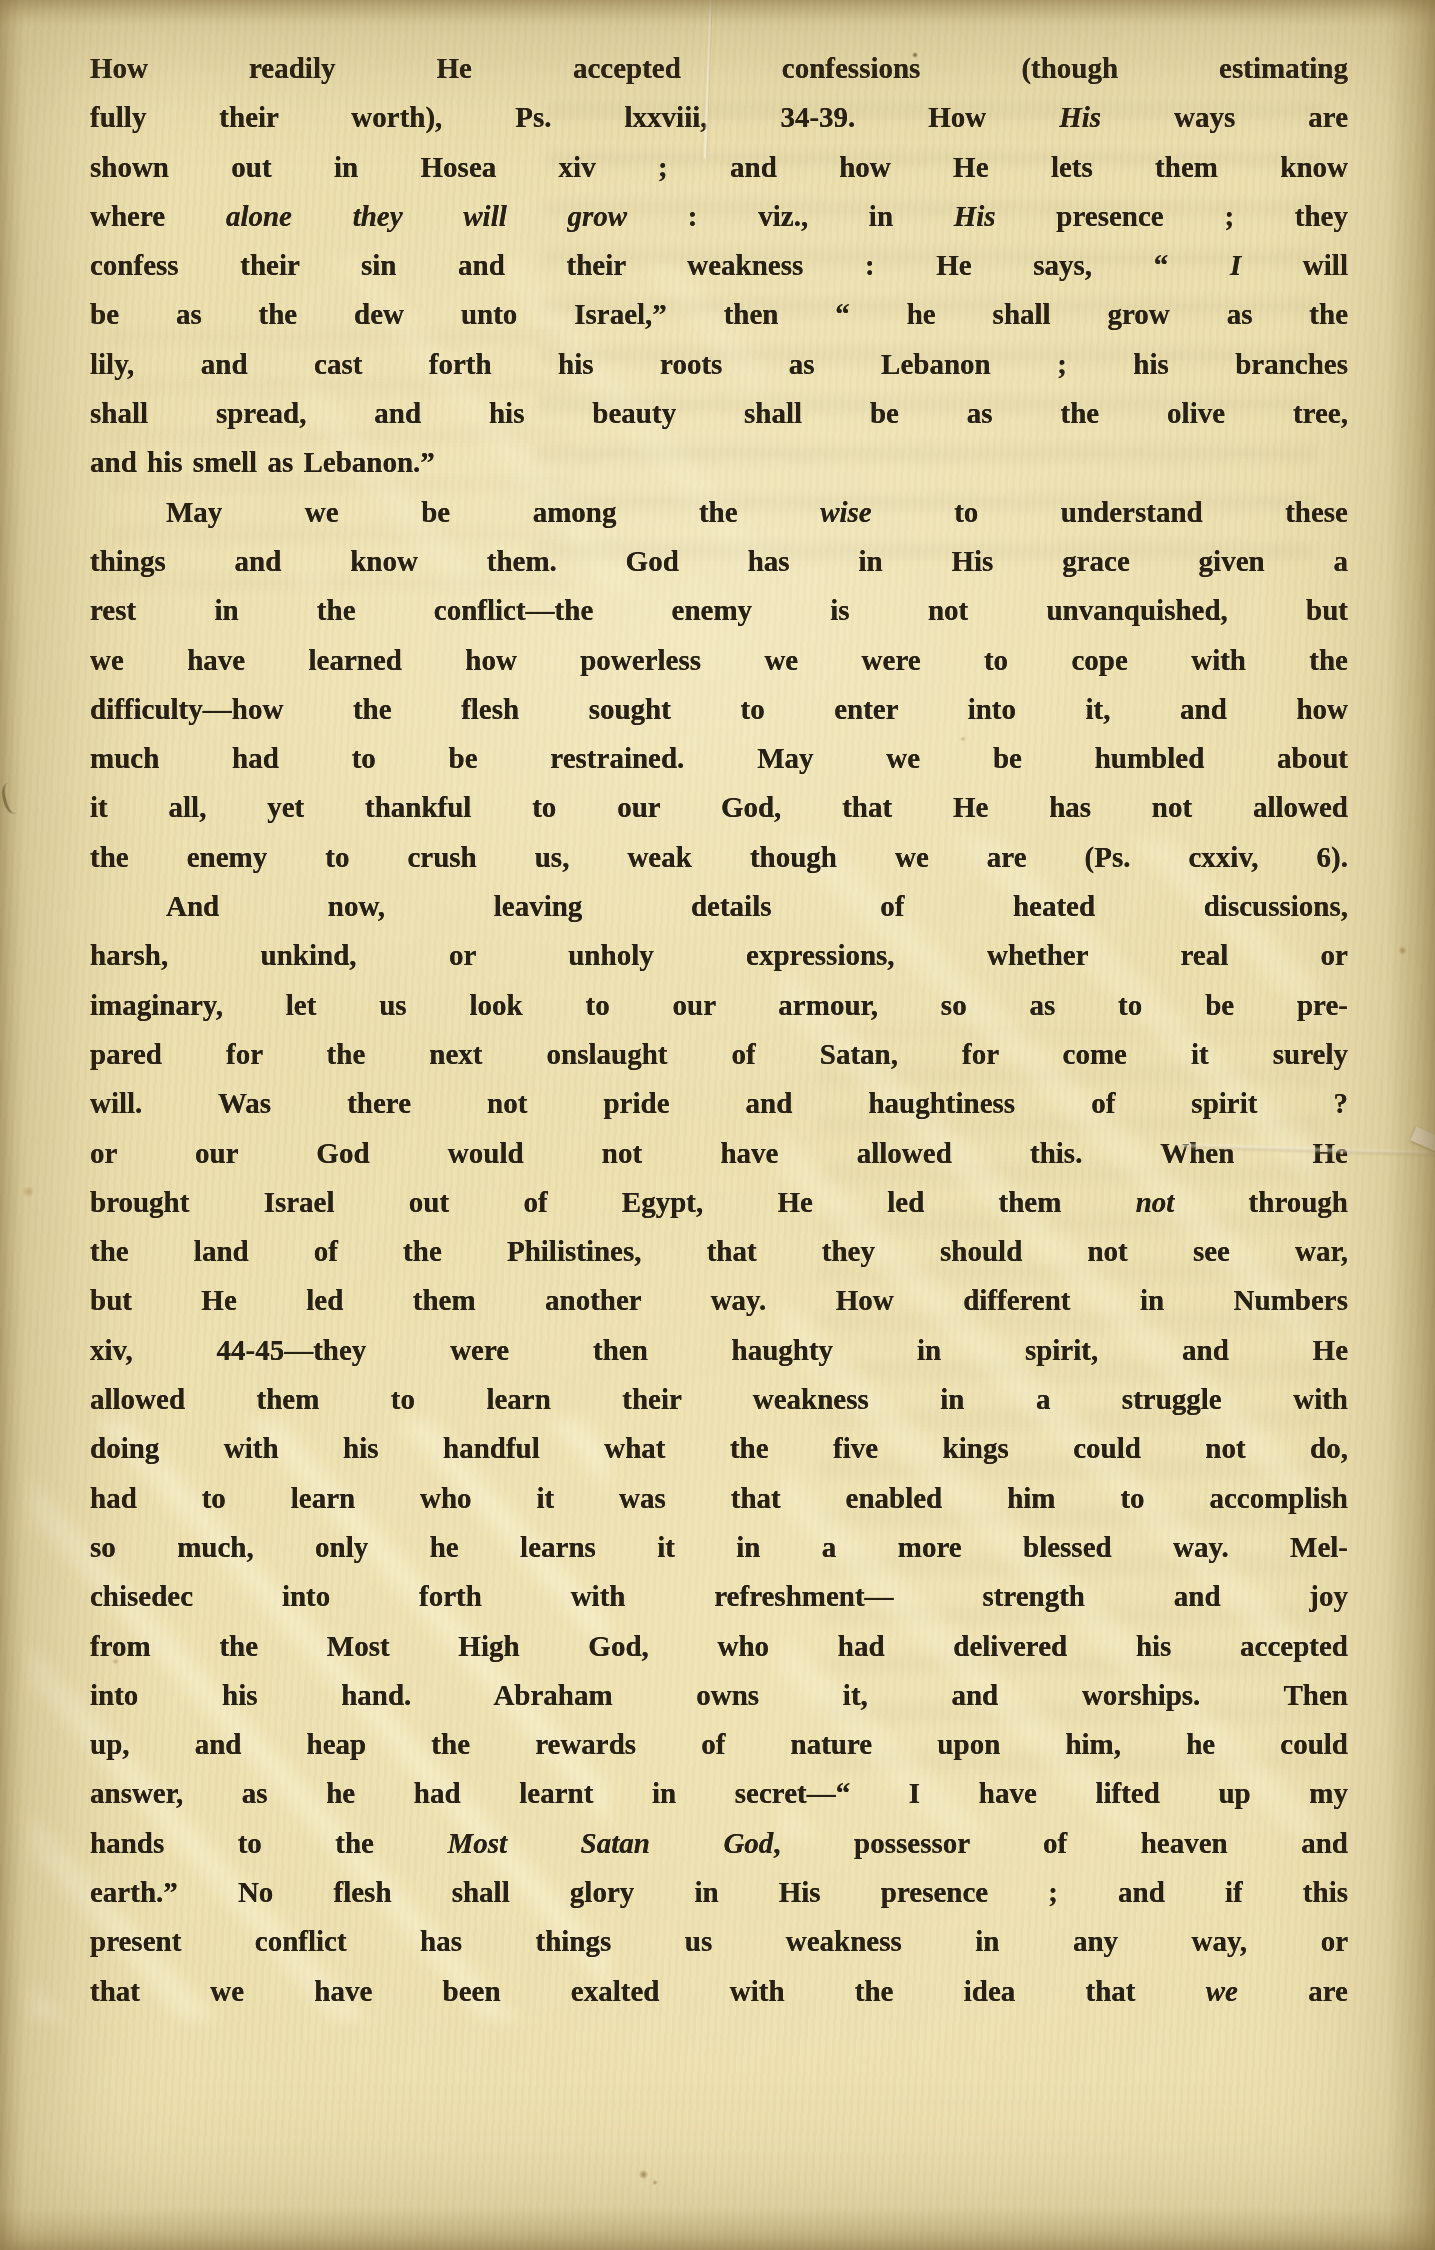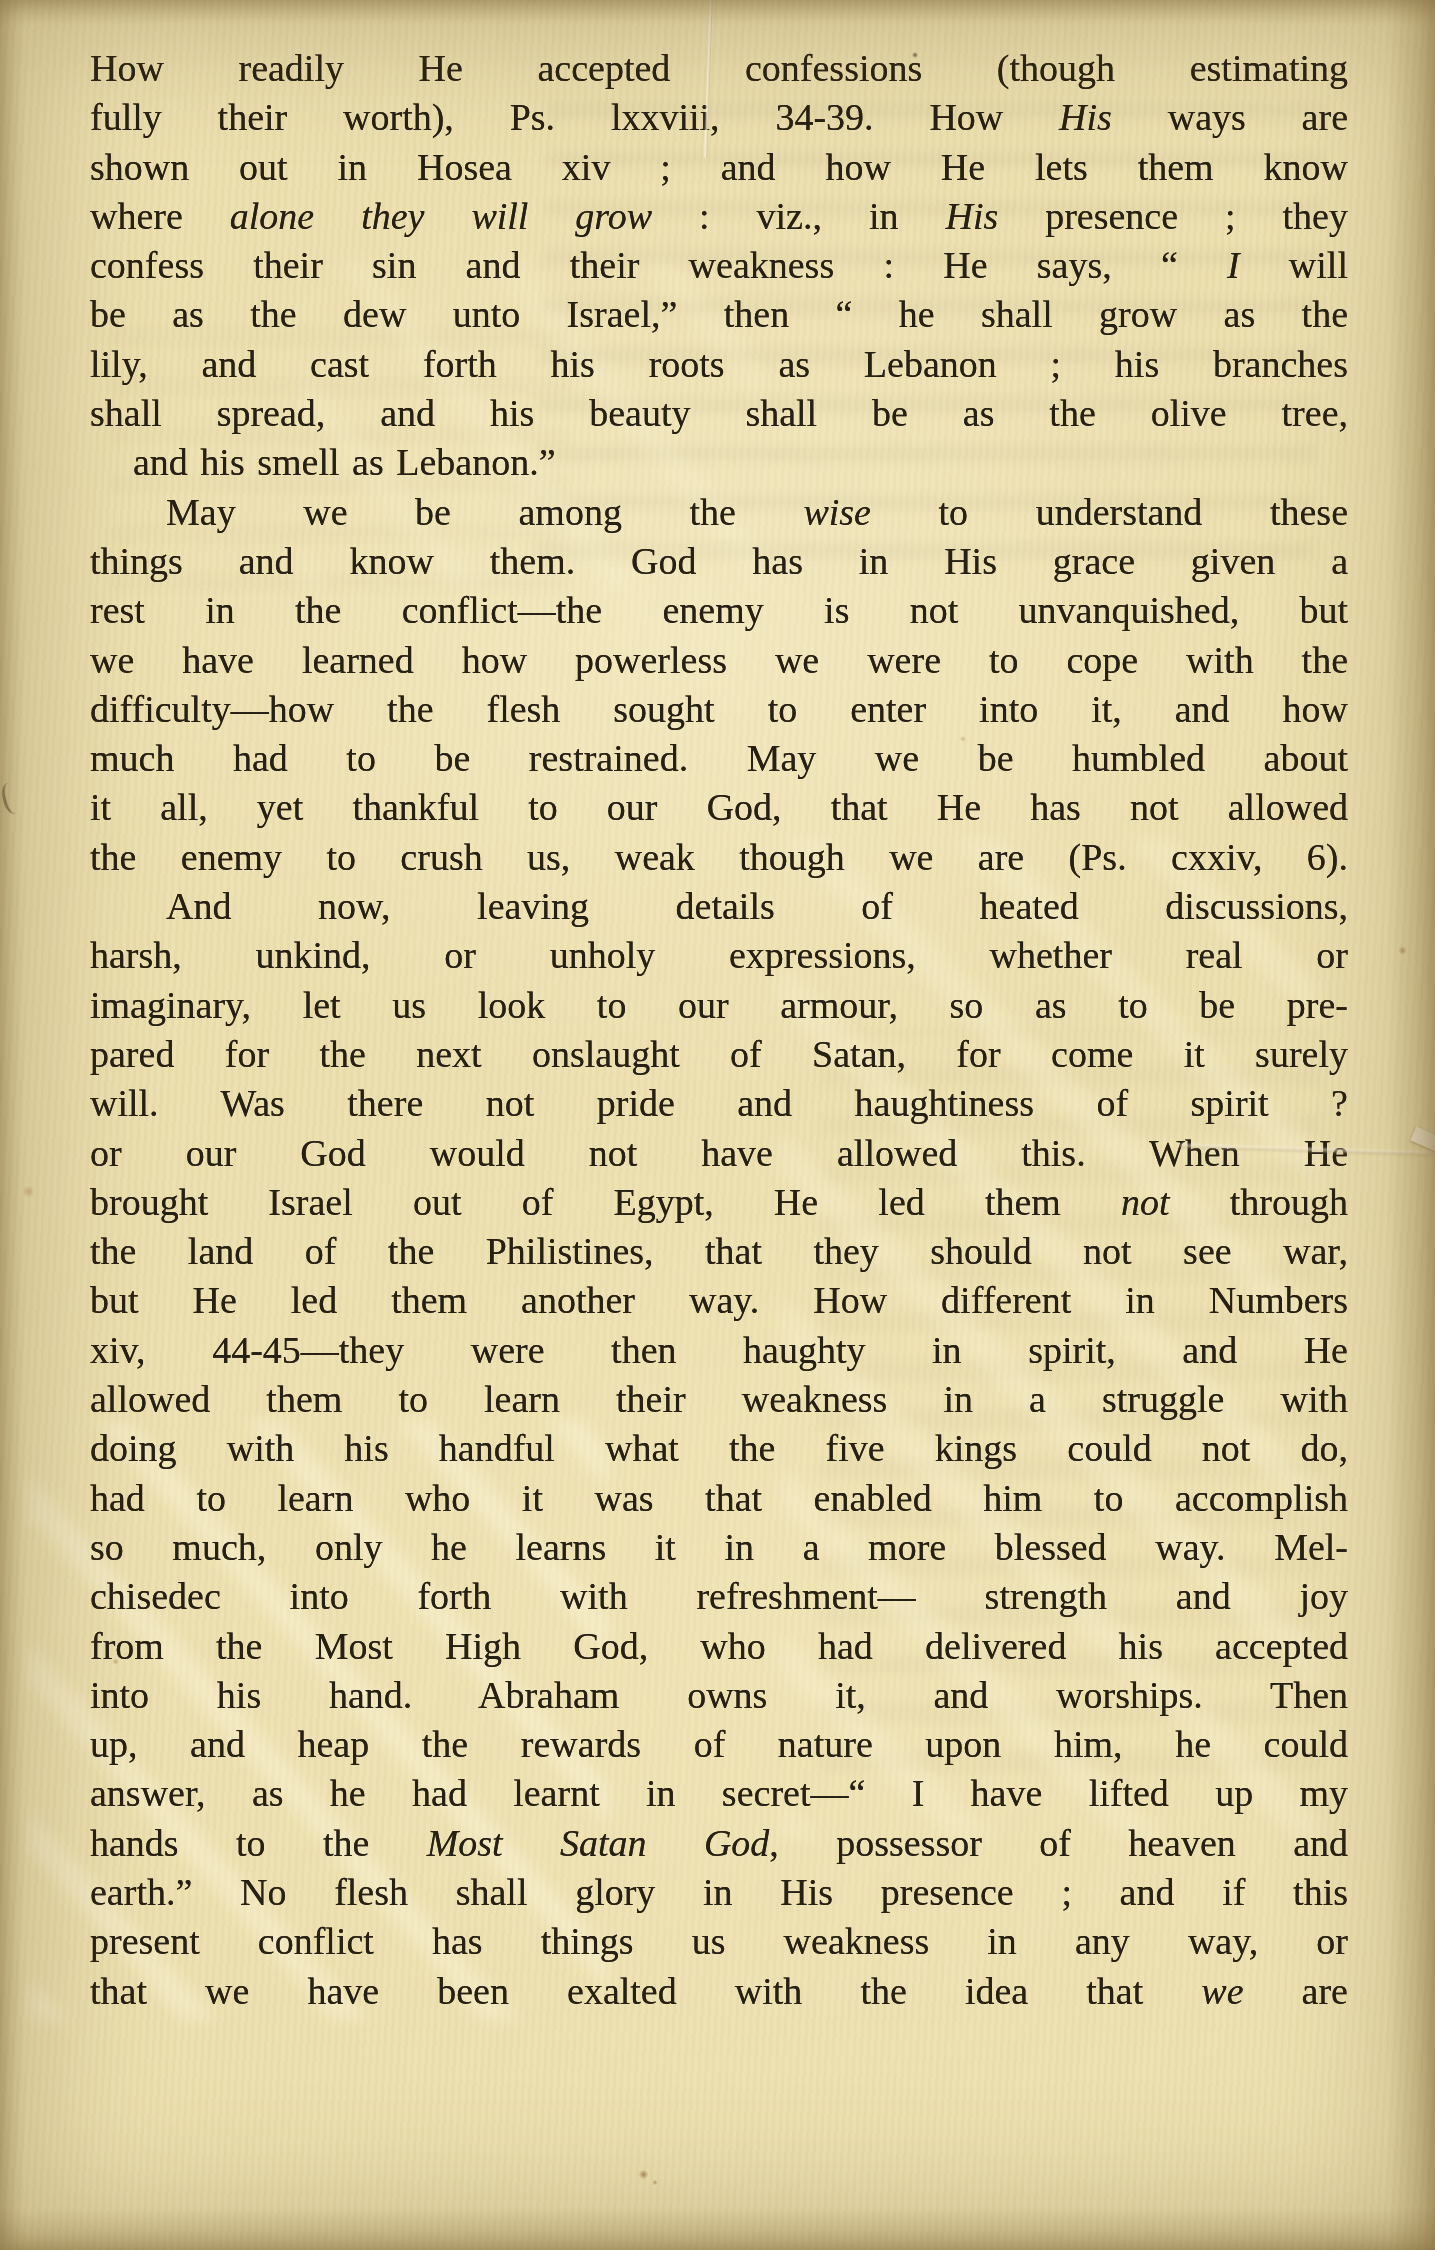--- a/index.html
+++ b/index.html
@@ -11,26 +11,27 @@
     background-image:
       radial-gradient(ellipse 900px 700px at 48% 28%, rgba(255,248,220,.38), rgba(255,248,220,0) 70%),
       radial-gradient(ellipse 1100px 900px at 55% 72%, rgba(250,240,200,.28), rgba(250,240,200,0) 75%),
       repeating-linear-gradient(93deg, rgba(120,95,45,.03) 0 3px, rgba(255,255,255,.03) 3px 7px);
     font-family:"Liberation Serif","DejaVu Serif",serif;
     color:var(--ink,#272014);
   }
   
   .text-block{
     position:absolute;left:90px;top:44px;width:1258px;
-    font-size:38px;
+    font-size:29px;
     word-spacing:3px;
     text-shadow:0 0 .6px rgba(38,30,18,.85);
+    font-weight:bold;
   }
   .line{height:49.3px;line-height:49px;text-align:justify;text-align-last:justify;white-space:nowrap;}
-  .line.short{text-align:left;text-align-last:left;margin-left:43px;}
+  .line.short{text-align:left;text-align-last:left;}
   .line.indent{text-indent:76px;}
   .it{font-style:italic;}
   
   .ghost{position:absolute;pointer-events:none;}
   .g1{left:540px;top:90px;width:780px;height:470px;
       background:repeating-linear-gradient(0deg, rgba(128,116,76,.10) 0 17px, rgba(128,116,76,0) 17px 49px);
       filter:blur(5px);opacity:.55;transform:skewX(-2deg);}
   .g2{left:820px;top:1030px;width:500px;height:740px;
       background:repeating-linear-gradient(0deg, rgba(128,116,76,.09) 0 16px, rgba(128,116,76,0) 16px 49px);
       filter:blur(6px);opacity:.5;}

